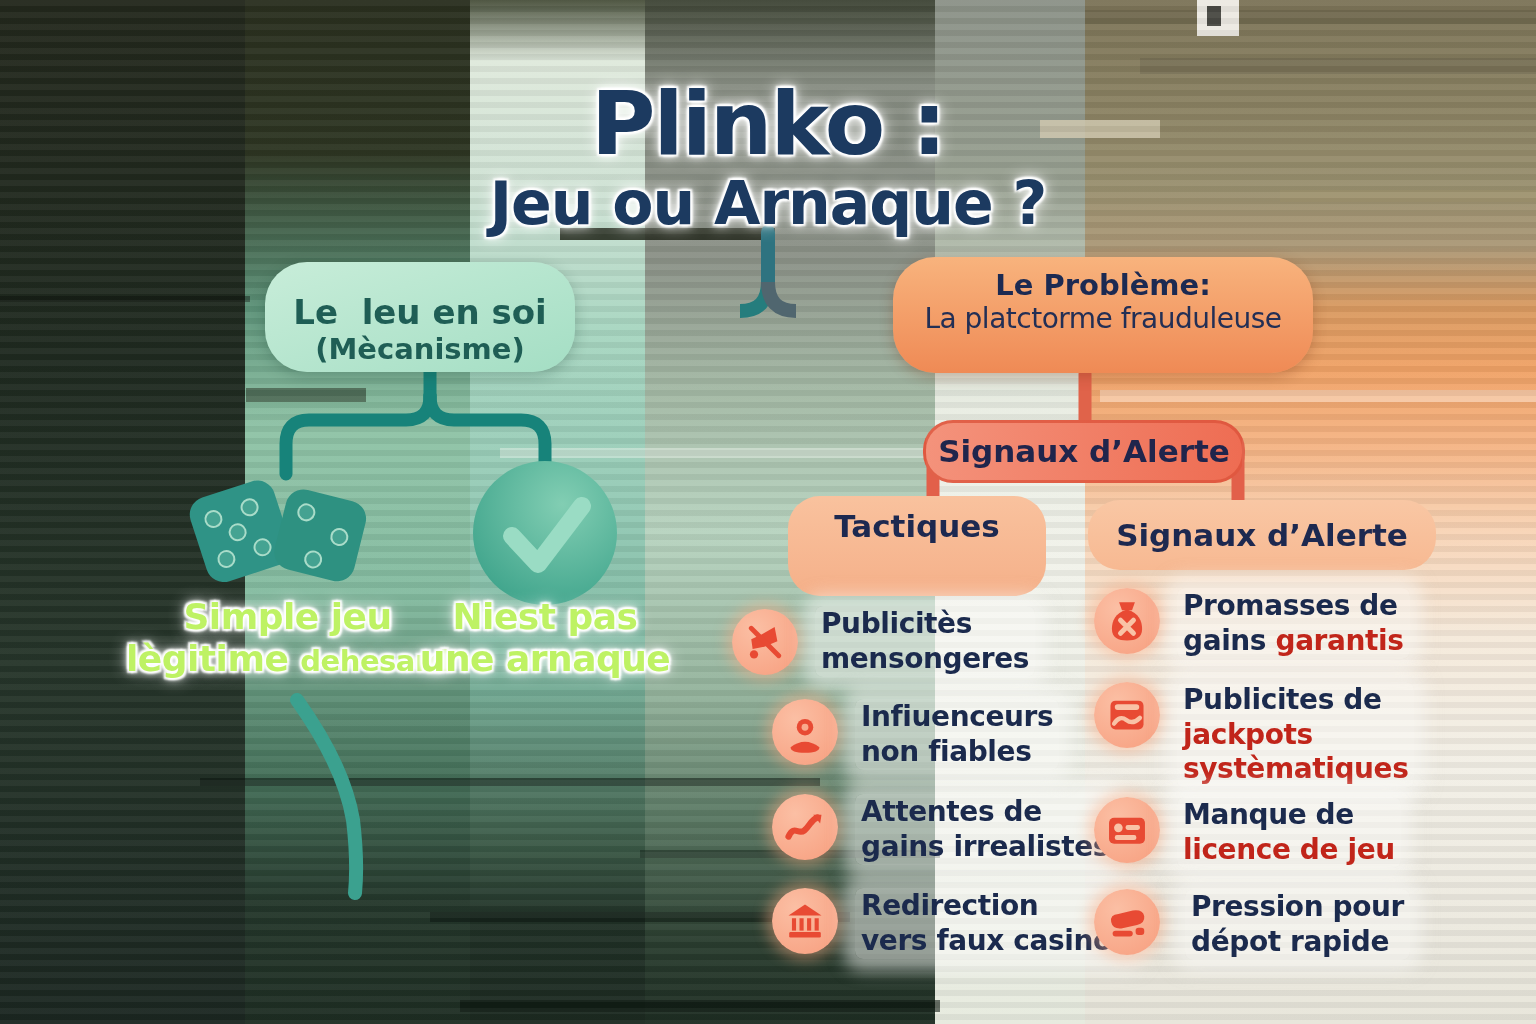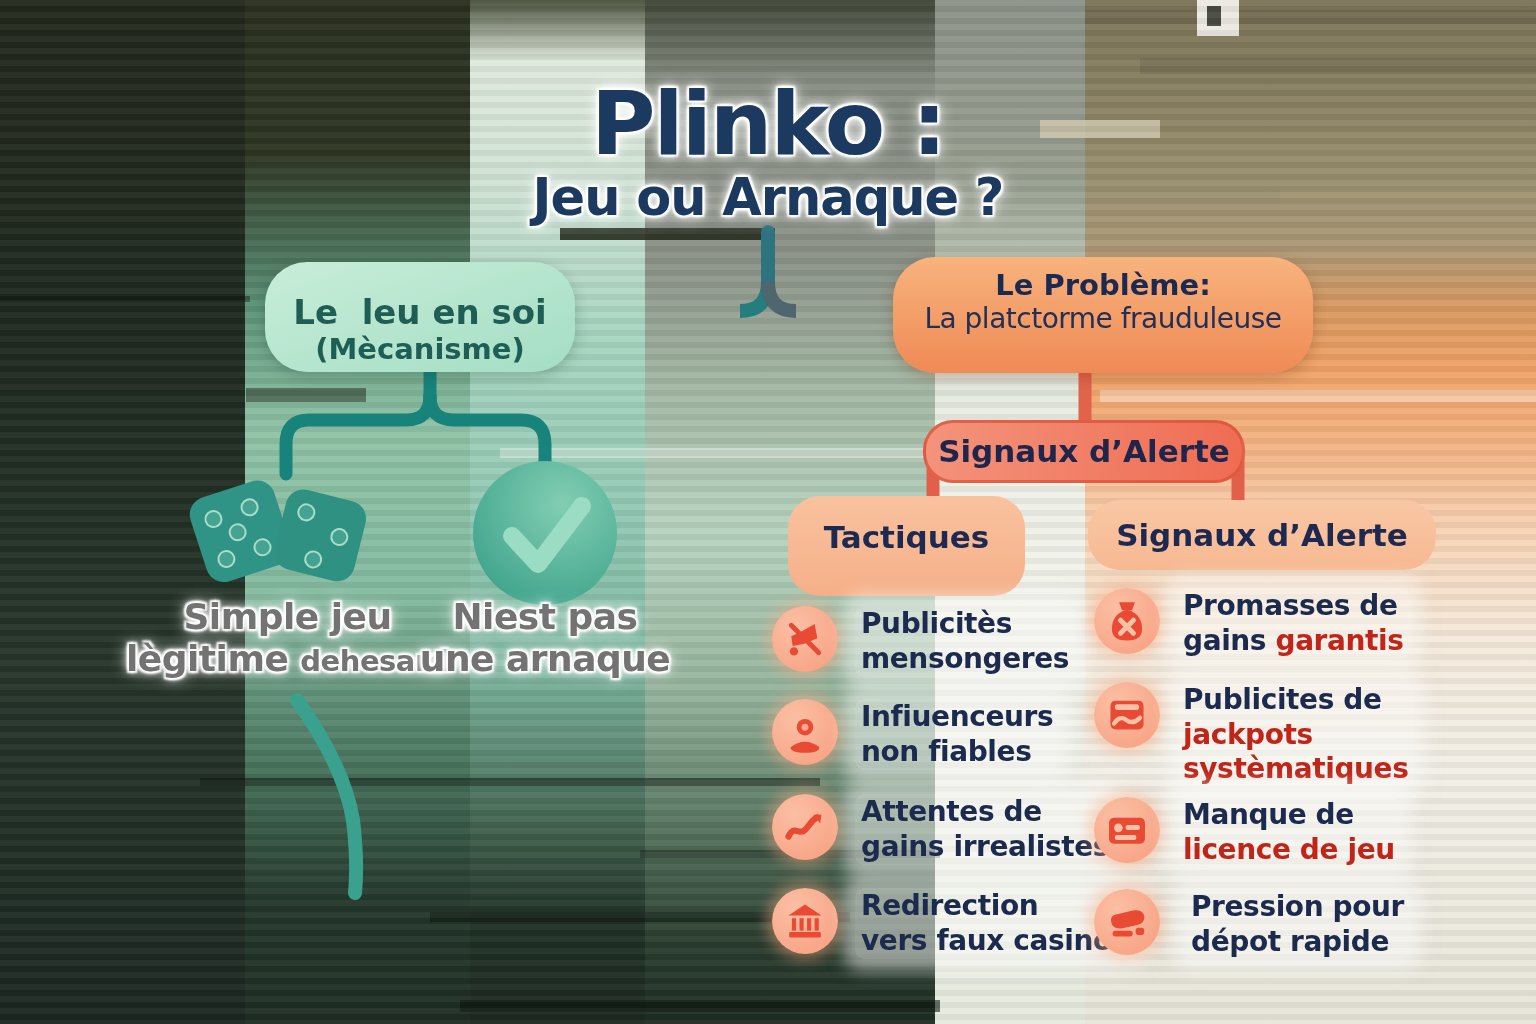--- a/index.html
+++ b/index.html
@@ -9,51 +9,51 @@
   .stripe{position:absolute;z-index:1;}
   .texture{position:absolute;inset:0;z-index:1;pointer-events:none;
     background:repeating-linear-gradient(180deg,rgba(255,255,255,.04) 0 6px,rgba(0,0,0,.05) 6px 12px);}
   .connectors{position:absolute;left:0;top:0;z-index:2;}
   .node{position:absolute;z-index:3;text-align:center;}
   .glow{text-shadow:0 0 5px #fff,0 0 10px #fff,0 0 18px #fff,
     2px 2px 2px rgba(255,255,255,.95),-2px -2px 2px rgba(255,255,255,.95),
     2px -2px 2px rgba(255,255,255,.95),-2px 2px 2px rgba(255,255,255,.95);}
   .title-wrap{position:absolute;left:0;top:48px;width:100%;text-align:center;z-index:3;}
   .title-1{font-size:88px;font-weight:800;color:#1c3a60;letter-spacing:-2px;line-height:1.05;margin-top:30px;}
-  .title-2{font-size:51px;font-weight:800;color:#1c3a60;letter-spacing:-1px;margin-top:-2px;}
+  .title-2{font-size:60px;font-weight:800;color:#1c3a60;letter-spacing:-1px;margin-top:-2px;}
   .left-box{left:265px;top:262px;width:310px;height:110px;border-radius:42px;
     background:linear-gradient(160deg,#c8edd9,#a4dec4);box-shadow:0 4px 14px rgba(20,60,45,.25);
     color:#1f5e55;padding-top:30px;box-sizing:border-box;}
   .left-box .l1{font-size:34px;font-weight:800;white-space:pre;}
   .left-box .l2{font-size:29px;font-weight:700;}
   .right-box{left:893px;top:257px;width:420px;height:116px;border-radius:42px;
     background:linear-gradient(180deg,#f8b37d,#ef8a55);box-shadow:0 4px 14px rgba(120,50,20,.3);
     padding-top:11px;box-sizing:border-box;}
   .right-box .l1{font-size:29px;font-weight:800;color:#1c2a52;}
   .right-box .l2{font-size:28px;font-weight:400;color:#232f55;letter-spacing:-0.5px;}
   .badge{left:923px;top:420px;width:322px;height:63px;border-radius:30px;
     background:linear-gradient(100deg,#f4937c,#ee6c52);border:3px solid rgba(219,82,57,.75);
     box-sizing:border-box;font-size:31px;font-weight:800;color:#20254c;line-height:56px;}
-  .hdr1{left:788px;top:496px;width:237px;height:100px;border-radius:32px;
+  .hdr1{left:788px;top:496px;width:258px;height:100px;border-radius:32px;
     background:linear-gradient(180deg,#f9c29e,#f5b089);color:#1d2950;
-    font-size:31px;font-weight:800;line-height:1.25;padding-top:22px;box-sizing:border-box;}
+    font-size:31px;font-weight:800;line-height:1.25;padding-top:11px;box-sizing:border-box;}
   .hdr2{left:1088px;top:500px;width:348px;height:70px;border-radius:32px;
     background:linear-gradient(180deg,#f9c7a4,#f7b992);color:#1d2950;
     font-size:31px;font-weight:800;line-height:70px;}
   .item{position:absolute;z-index:3;display:flex;align-items:flex-start;}
   .icon-wrap{width:66px;height:66px;border-radius:50%;flex:0 0 66px;
     background:radial-gradient(circle at 35% 30%,#fbbfa4,#f79e7e);
     display:flex;align-items:center;justify-content:center;
     box-shadow:0 0 14px 6px rgba(250,170,130,.45);}
   .item-text{margin-left:17px;font-size:28px;font-weight:700;color:#1b2a4d;
     line-height:1.24;letter-spacing:-0.4px;text-align:left;
     background:rgba(252,252,250,.5);box-shadow:0 0 16px 12px rgba(252,252,250,.5);
     border-radius:8px;padding:1px 6px;}
   .red{color:#c1251a;}
-  .lbl{position:absolute;z-index:3;text-align:center;color:#737373;font-weight:800;
+  .lbl{position:absolute;z-index:3;text-align:center;color:#bef264;font-weight:800;
     font-size:36px;line-height:1.18;letter-spacing:-0.5px;}
   .lbl .small{font-size:29px;font-weight:700;}
   .glitch-tab{position:absolute;z-index:1;}
 </style>
 </head>
 <body>
 
 <div class="canvas">
 
   <div class="bgcol" style="left:0;width:245px;
@@ -164,21 +164,21 @@
     <div class="l2">La platctorme frauduleuse</div>
   </div>
 
   <div class="node badge">Signaux d’Alerte</div>
 
   <div class="node hdr1">
     <div>Tactiques</div>
   </div>
   <div class="node hdr2">Signaux d’Alerte</div>
 
-  <div class="item" style="left:772px;top:606px;">
+  <div class="item" style="left:732px;top:606px;align-items:center;">
     <span class="icon-wrap">
       <svg width="44" height="44" viewBox="0 0 64 64">
         <path d="M12 28 L27 21 L46 10 L50 31 L31 39 L14 42 Z" fill="#e84a33"></path>
         <path d="M12 12 L52 52" stroke="#e84a33" stroke-width="7" stroke-linecap="round"></path>
         <circle cx="16" cy="50" r="6" fill="#e84a33"></circle>
       </svg>
     </span>
     <div class="item-text">
       <div>Publicitès</div>
       <div>mensongeres</div>

